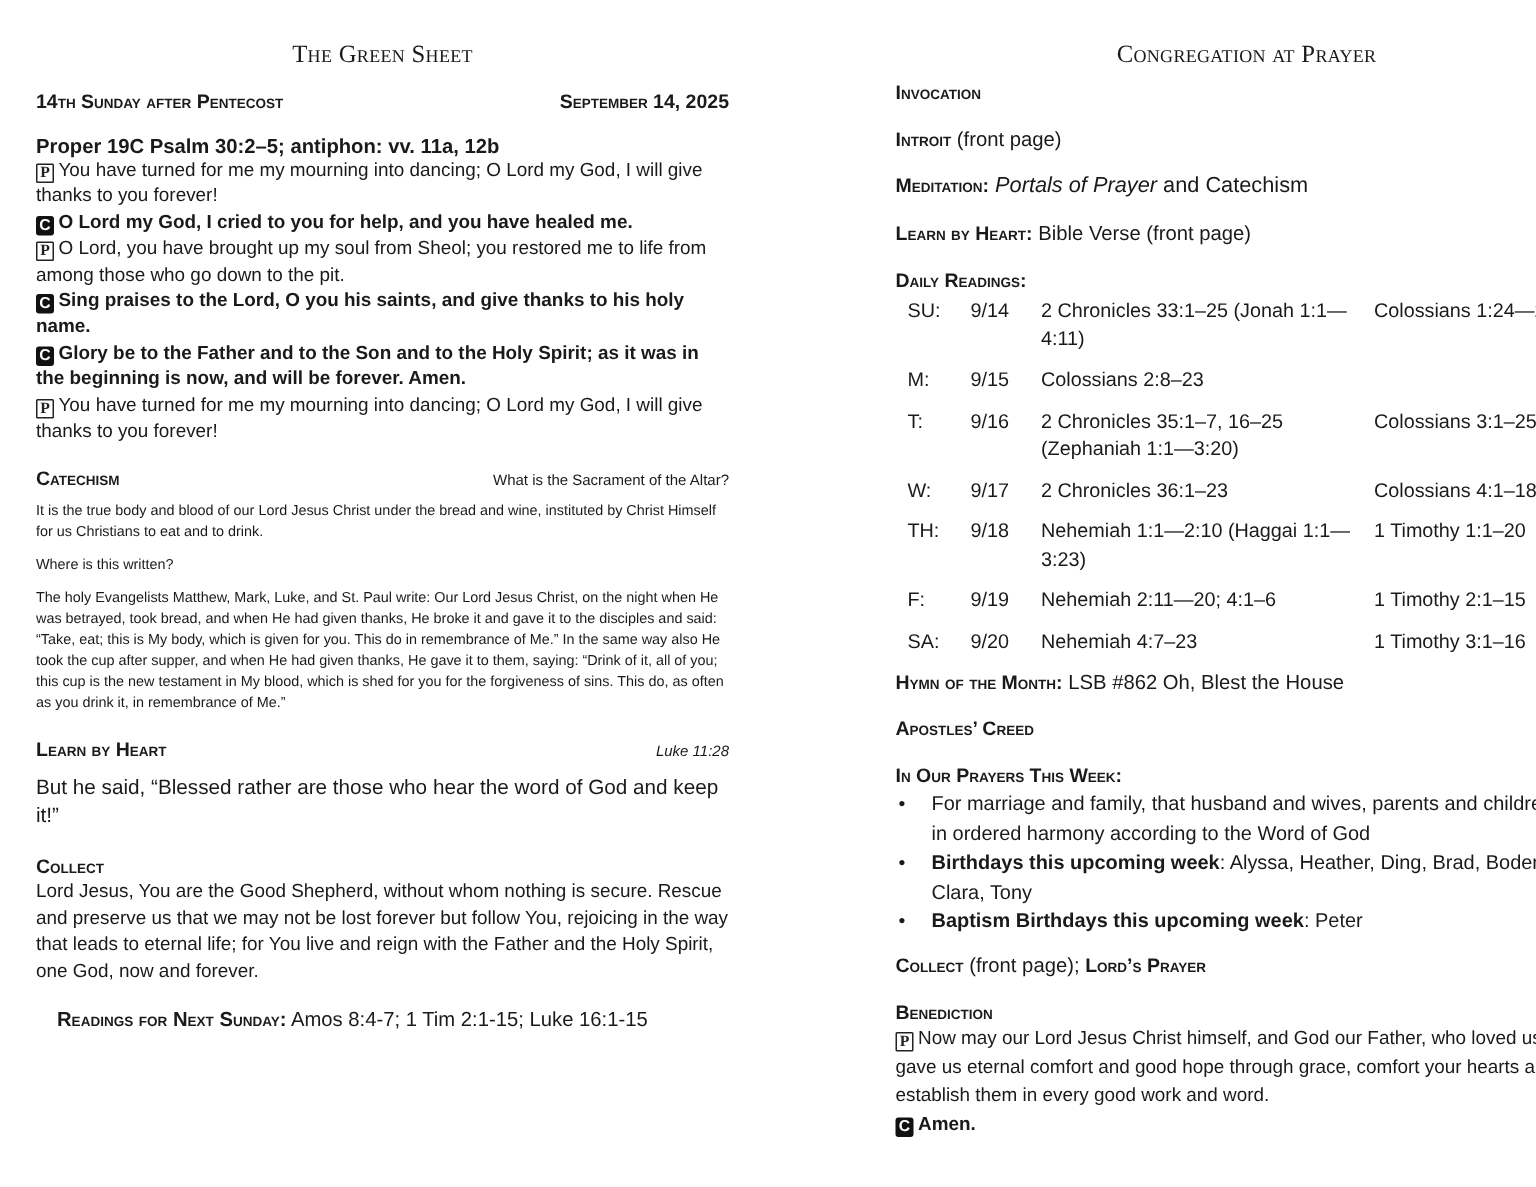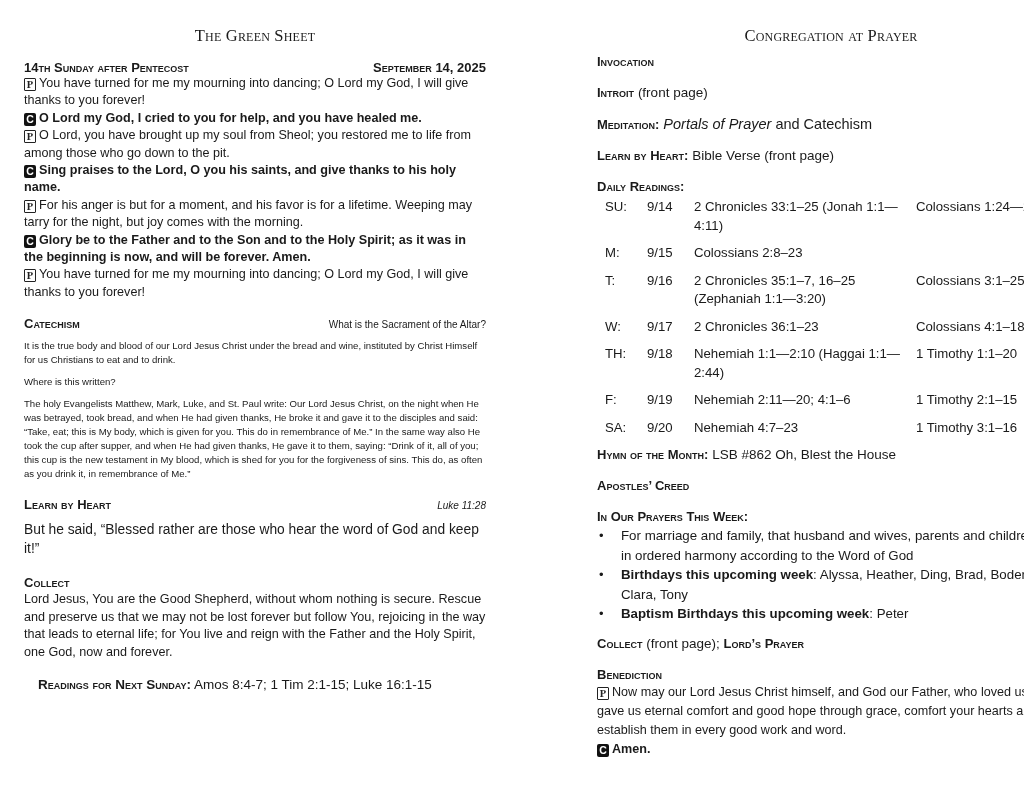--- a/index.html
+++ b/index.html
@@ -77,26 +77,26 @@
 <body>
 
 <div class="page page-left">
   <div class="title">The Green Sheet</div>
 
   <div class="header-row">
     <span>14th Sunday after Pentecost</span>
     <span>September 14, 2025</span>
   </div>
 
+  <div class="psalm-title">Proper 19C Psalm 30:2–5; antiphon: vv. 11a, 12b</div>
   <div class="psalm">
     <p><span class="mark mark-p">P</span><span>You have turned for me my mourning into dancing; O Lord my God, I will give thanks to you forever!</span></p>
     <p class="cong"><span class="mark mark-c">C</span><span>O Lord my God, I cried to you for help, and you have healed me.</span></p>
     <p><span class="mark mark-p">P</span><span>O Lord, you have brought up my soul from Sheol; you restored me to life from among those who go down to the pit.</span></p>
     <p class="cong"><span class="mark mark-c">C</span><span>Sing praises to the Lord, O you his saints, and give thanks to his holy name.</span></p>
-    <p><span class="mark mark-p">P</span><span>For his anger is but for a moment, and his favor is for a lifetime. Weeping may tarry for the night, but joy comes with the morning.</span></p>
     <p class="cong"><span class="mark mark-c">C</span><span>Glory be to the Father and to the Son and to the Holy Spirit; as it was in the beginning is now, and will be forever. Amen.</span></p>
     <p><span class="mark mark-p">P</span><span>You have turned for me my mourning into dancing; O Lord my God, I will give thanks to you forever!</span></p>
   </div>
 
   <div class="sec-head-row">
     <span class="sec-head">Catechism</span>
     <span class="sec-aside">What is the Sacrament of the Altar?</span>
   </div>
   <div class="small-text">It is the true body and blood of our Lord Jesus Christ under the bread and wine, instituted by Christ Himself for us Christians to eat and to drink.</div>
   <div class="small-text">Where is this written?</div>
@@ -163,21 +163,21 @@
     </div>
     <div class="reading-row">
       <span>W:</span>
       <span>9/17</span>
       <span>2 Chronicles 36:1–23</span>
       <span>Colossians 4:1–18</span>
     </div>
     <div class="reading-row">
       <span>TH:</span>
       <span>9/18</span>
-      <span>Nehemiah 1:1—2:10 (Haggai 1:1—2:44)</span>
+      <span>Nehemiah 1:1—2:10 (Haggai 1:1—3:23)</span>
       <span>1 Timothy 1:1–20</span>
     </div>
     <div class="reading-row">
       <span>F:</span>
       <span>9/19</span>
       <span>Nehemiah 2:11—20; 4:1–6</span>
       <span>1 Timothy 2:1–15</span>
     </div>
     <div class="reading-row">
       <span>SA:</span>

